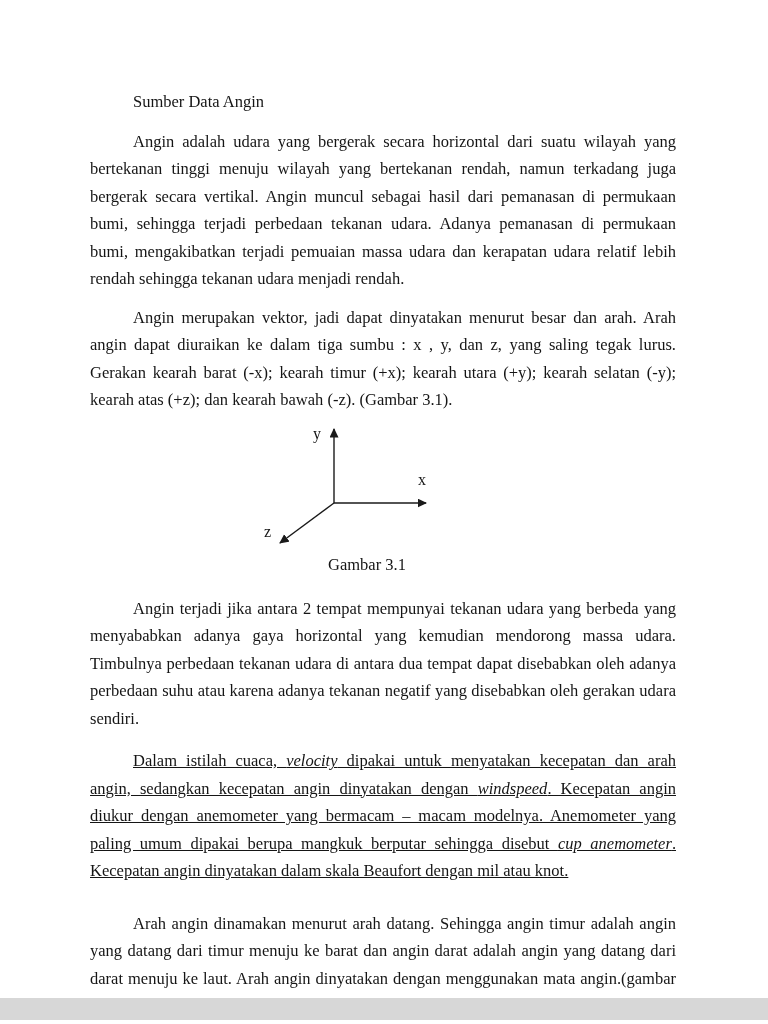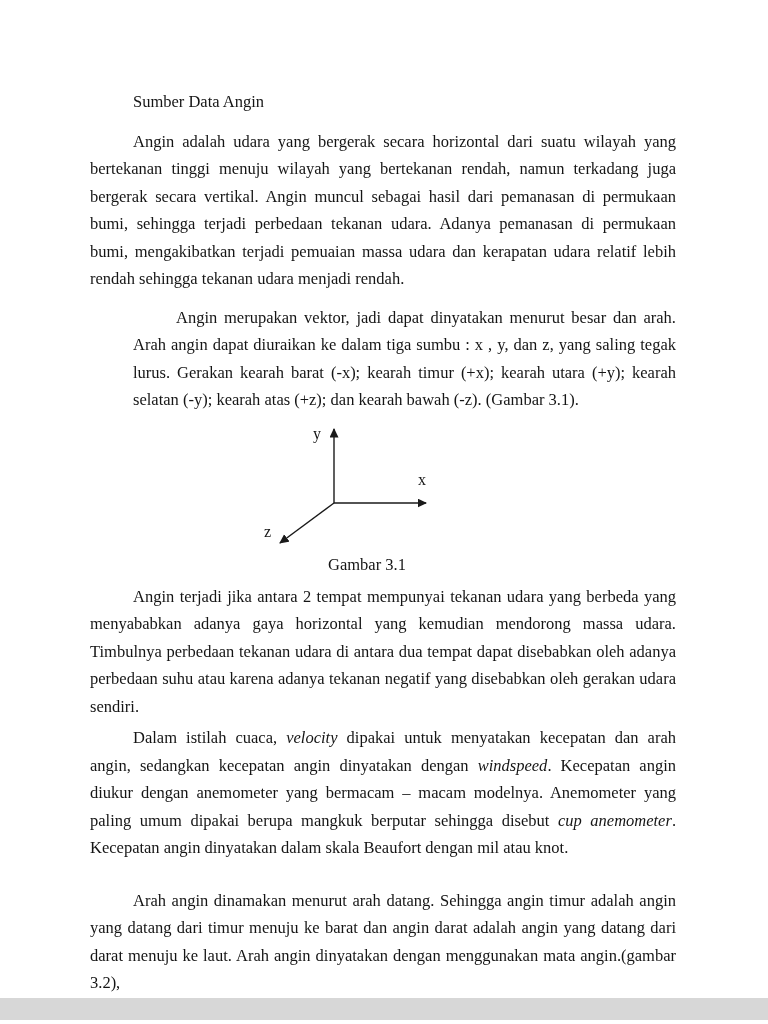--- a/index.html
+++ b/index.html
@@ -24,38 +24,38 @@
     margin: 0 0 12px 43px;
   }
   .para {
     font-size: 16.5px;
     line-height: 27.5px;
     text-align: justify;
     text-indent: 43px;
   }
   .para em { font-style: italic; }
   .p1 { margin-top: 8px; }
-  .p2 { margin-top: 11px; margin-left: 43px; }
-  .p3 { }
-  .p4 { margin-top: 4px; }
+  .p2 { margin-top: 11px; }
+  .p3 { margin-top: 20px; }
+  .p4 { margin-top: 15px; text-decoration: underline; }
   .p5 { margin-top: 25px; }
   .axes-figure {
     margin: 5px 0 0 126px;
     width: 236px;
   }
   .axes-figure svg { display: block; }
   .axes-figure svg text {
     font-family: "Liberation Serif", serif;
     font-size: 16px;
     fill: #151515;
   }
   .fig-caption {
     font-size: 16.5px;
     line-height: 20px;
-    margin: 4px 0 8px 112px;
+    margin: 4px 0 0 112px;
     white-space: nowrap;
   }
   .page-gap {
     position: absolute;
     left: 0;
     bottom: 4px;
     width: 768px;
     height: 22px;
     background: #d7d7d7;
   }

